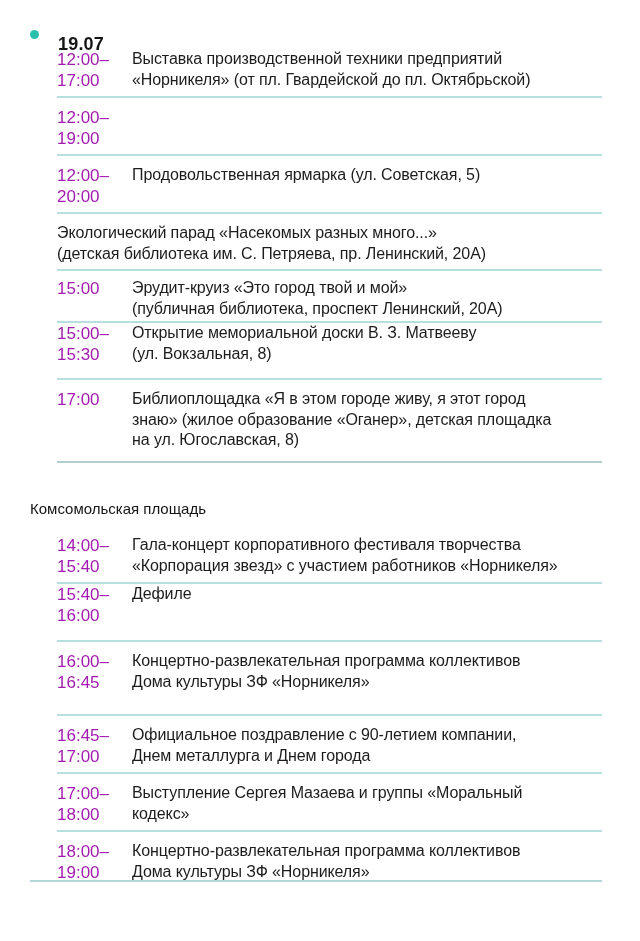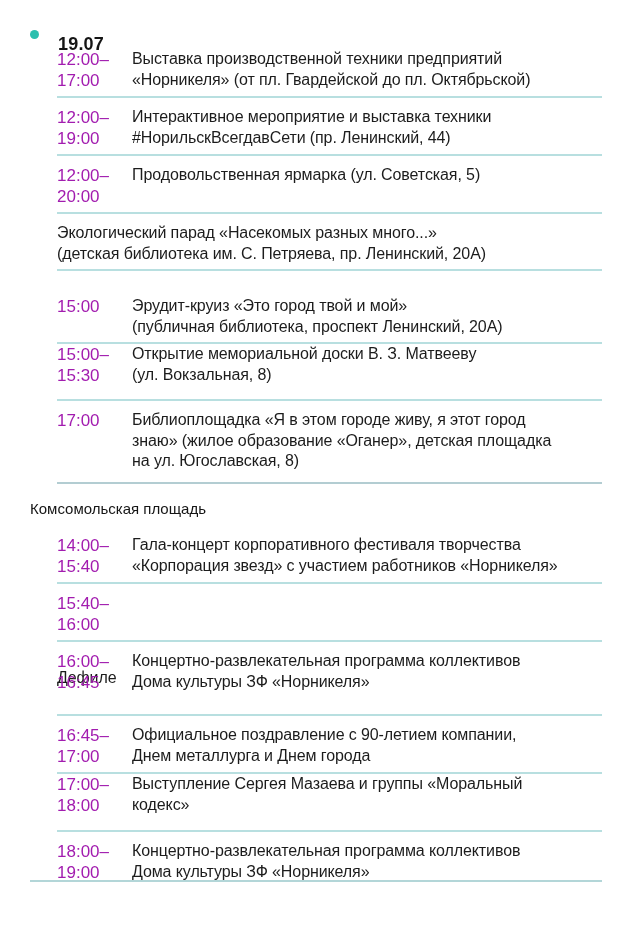--- a/index.html
+++ b/index.html
@@ -51,33 +51,31 @@
 <div class="list" style="top:49px;">
   <div class="row" style="height:49px;">
     <div class="time">12:00–
 17:00</div>
     <div class="desc">Выставка производственной техники предприятий
 «Норникеля» (от пл. Гвардейской до пл. Октябрьской)</div>
   </div>
   <div class="row" style="height:58px;padding-top:9px;">
     <div class="time">12:00–
 19:00</div>
-    <div class="desc">Интерактивное мероприятие и выставка техники
-#НорильскВсегдавСети (пр. Ленинский, 44)</div>
   </div>
   <div class="row" style="height:58px;padding-top:9px;">
     <div class="time">12:00–
 20:00</div>
     <div class="desc">Продовольственная ярмарка (ул. Советская, 5)</div>
   </div>
   <div class="row" style="height:57px;padding-top:9px;">
     <div class="desc">Экологический парад «Насекомых разных много...»
 (детская библиотека им. С. Петряева, пр. Ленинский, 20А)</div>
   </div>
-  <div class="row" style="height:73px;padding-top:25px;justify-content:center;">
+  <div class="row" style="height:52px;padding-top:7px;justify-content:center;">
     <div class="time">15:00</div>
     <div class="desc">Эрудит-круиз «Это город твой и мой»
 (публичная библиотека, проспект Ленинский, 20А)</div>
   </div>
   <div class="row" style="height:57px;">
     <div class="time">15:00–
 15:30</div>
     <div class="desc">Открытие мемориальной доски В. З. Матвееву
 (ул. Вокзальная, 8)</div>
   </div>
@@ -91,38 +89,38 @@
 
 <div class="section-title">Комсомольская площадь</div>
 
 <div class="list" style="top:535px;">
   <div class="row" style="height:49px;">
     <div class="time">14:00–
 15:40</div>
     <div class="desc">Гала-концерт корпоративного фестиваля творчества
 «Корпорация звезд» с участием работников «Норникеля»</div>
   </div>
-  <div class="row" style="height:58px;padding-top:9px;flex-direction:column;">
+  <div class="row" style="height:58px;">
     <div class="time">15:40–
 16:00</div>
     <div class="desc">Дефиле</div>
   </div>
   <div class="row" style="height:74px;padding-top:9px;">
     <div class="time">16:00–
 16:45</div>
     <div class="desc">Концертно-развлекательная программа коллективов
 Дома культуры ЗФ «Норникеля»</div>
   </div>
   <div class="row" style="height:58px;padding-top:9px;">
     <div class="time">16:45–
 17:00</div>
     <div class="desc">Официальное поздравление с 90-летием компании,
 Днем металлурга и Днем города</div>
   </div>
-  <div class="row" style="height:58px;justify-content:center;">
+  <div class="row" style="height:58px;padding-top:9px;justify-content:center;">
     <div class="time">17:00–
 18:00</div>
     <div class="desc">Выступление Сергея Мазаева и группы «Моральный
 кодекс»</div>
   </div>
   <div class="row" style="height:58px;padding-top:9px;border-bottom:none;">
     <div class="time">18:00–
 19:00</div>
     <div class="desc">Концертно-развлекательная программа коллективов
 Дома культуры ЗФ «Норникеля»</div>

